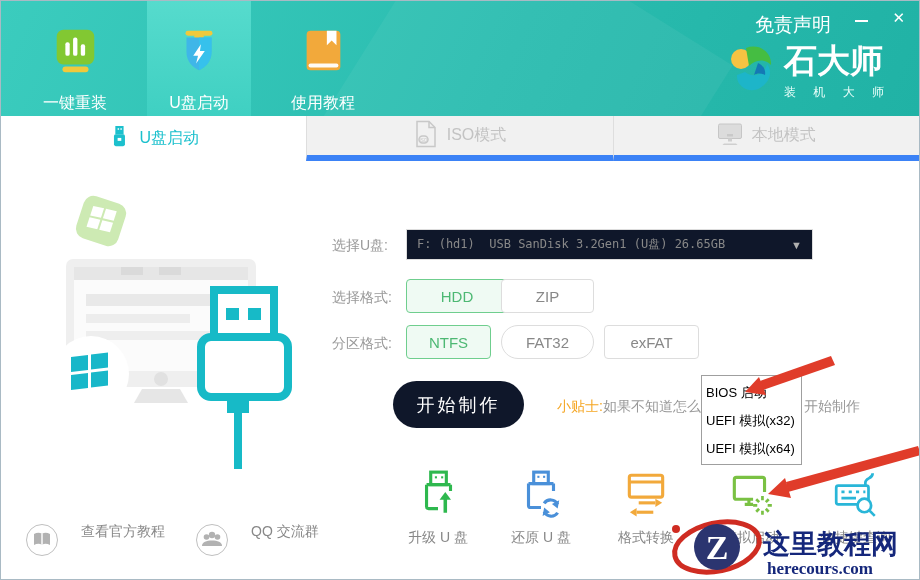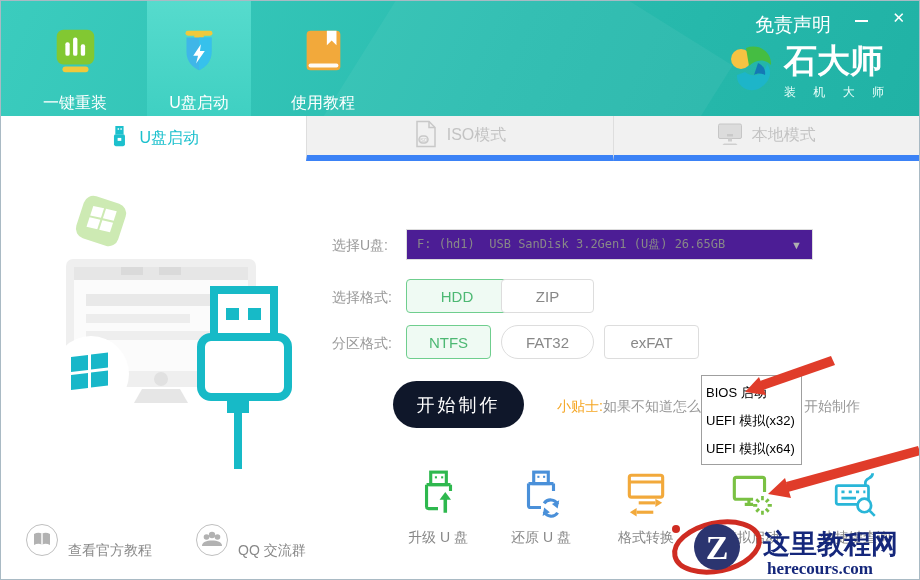--- a/index.html
+++ b/index.html
@@ -30,21 +30,21 @@
   .modes { position:absolute; top:115px; left:0; right:0; height:45px; display:flex; z-index:1;}
   .mode  { flex:1; display:flex; align-items:center; justify-content:center; gap:9px;
            font-size:16px; cursor:pointer; }
   .mode.inactive { background:#f1f1f1; color:#c3c3c3; border-bottom:6px solid #3b82f6; }
   .mode + .mode { border-left:1px solid #dedede; }
   .mode.active { background:#fff; color:#1cc0cd; }
 
   
   .flabel { position:absolute; color:#999; font-size:14px; }
   .select { position:absolute; left:405px; top:228px; width:407px; height:31px;
-            border:1px solid #ddd; background:#4c1d95; display:flex; align-items:center;
+            border:1px solid #ddd; background:#0f172a; display:flex; align-items:center;
             padding:8px 10px; cursor:pointer; }
   .select-value { flex:1; font-family:"DejaVu Sans Mono",monospace; font-size:12px;
                   color:#888; white-space:pre; overflow:hidden; }
   .select-caret { color:#b0b0b0; font-size:11px; }
   .optbtn { position:absolute; height:34px; border:1px solid #ddd; border-radius:4px;
             background:#fff; color:#888; font-size:15px; display:flex; align-items:center;
             justify-content:center; cursor:pointer; }
   .optbtn.sel { border-color:#6fce8e; background:#effaf3; color:#4db873; }
   .startbtn { position:absolute; left:392px; top:380px; width:131px; height:47px;
               border-radius:24px; background:#0f172a; color:#fff; font-size:18px;
@@ -53,21 +53,21 @@
   .tip { position:absolute; top:397px; font-size:14px; color:#999; white-space:pre; }
   .tip .tip-prefix { color:#f5a623; }
 
   
   .popup { position:absolute; left:700px; top:374px; width:101px; height:90px;
            background:#fff; border:1px solid #9f9f9f; z-index:10; padding-top:3px;}
   .popup .pitem { height:28px; line-height:28px; padding-left:4px; font-size:13px;
                   color:#000; cursor:pointer; white-space:nowrap; }
 
   
-  .flink { position:absolute; display:flex; align-items:flex-end; gap:9px; color:#888;
+  .flink { position:absolute; display:flex; align-items:flex-start; gap:22px; color:#888;
            font-size:14px; cursor:pointer; }
   .tool { position:absolute; top:468px; width:104px; text-align:center; cursor:pointer; }
   .tool .tlabel { margin-top:6px; font-size:14px; color:#888; }
 
   
   .arrows { position:absolute; inset:0; z-index:15; pointer-events:none; }
   .watermark { position:absolute; left:666px; top:505px; z-index:20; pointer-events:none; }
   .illustration { position:absolute; left:30px; top:190px; }
 </style>
 </head>

